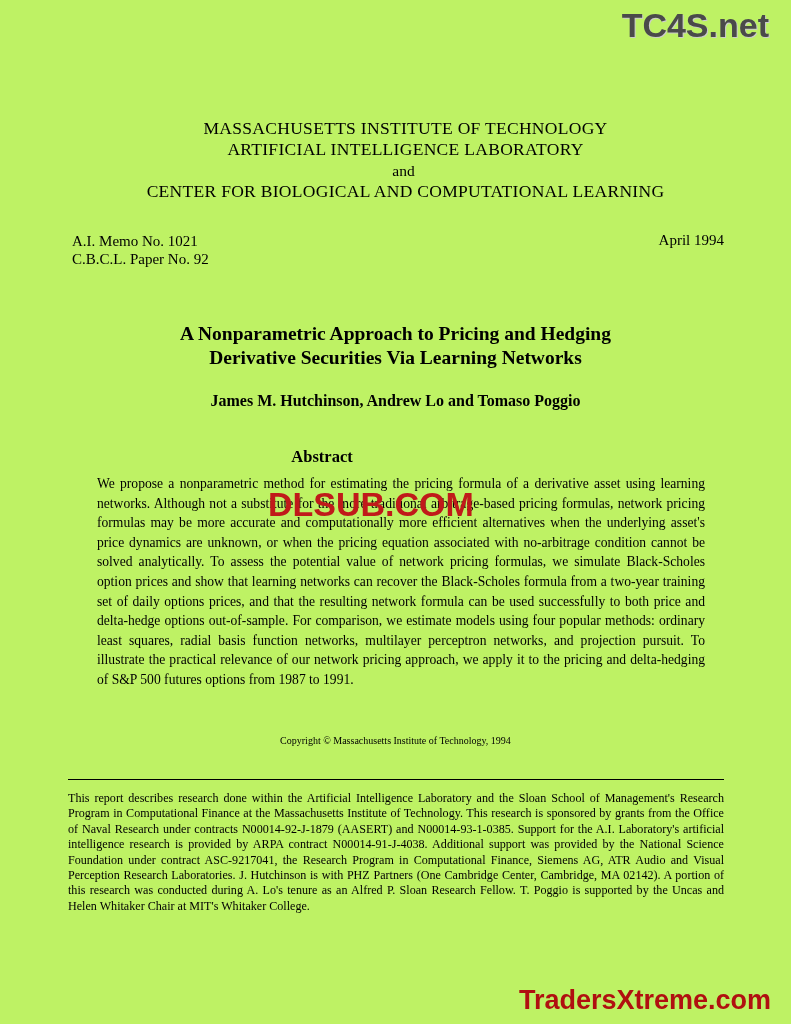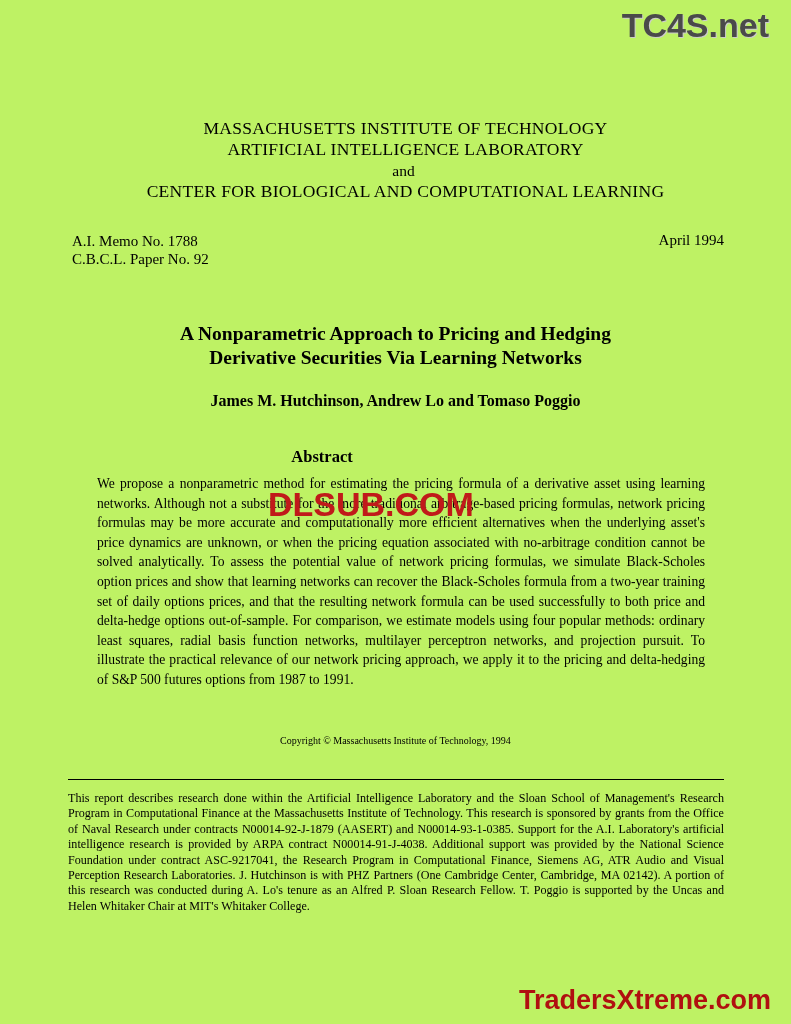--- a/index.html
+++ b/index.html
@@ -176,21 +176,21 @@
 
   <div class="inst-block">
     <div class="inst-line1">MASSACHUSETTS INSTITUTE OF TECHNOLOGY</div>
     <div class="inst-line2">ARTIFICIAL INTELLIGENCE LABORATORY</div>
     <div class="inst-line3">and</div>
     <div class="inst-line4">CENTER FOR BIOLOGICAL AND COMPUTATIONAL LEARNING</div>
   </div>
 
   <div class="memo-row">
     <div class="memo-left">
-      <div>A.I. Memo No. 1788</div>
+      <div>A.I. Memo No. 1021</div>
       <div>C.B.C.L. Paper No.  92</div>
     </div>
     <div class="memo-right">April 1994</div>
   </div>
 
   <div class="title">
     <div>A Nonparametric Approach to Pricing and Hedging</div>
     <div>Derivative Securities Via Learning Networks</div>
   </div>
 

